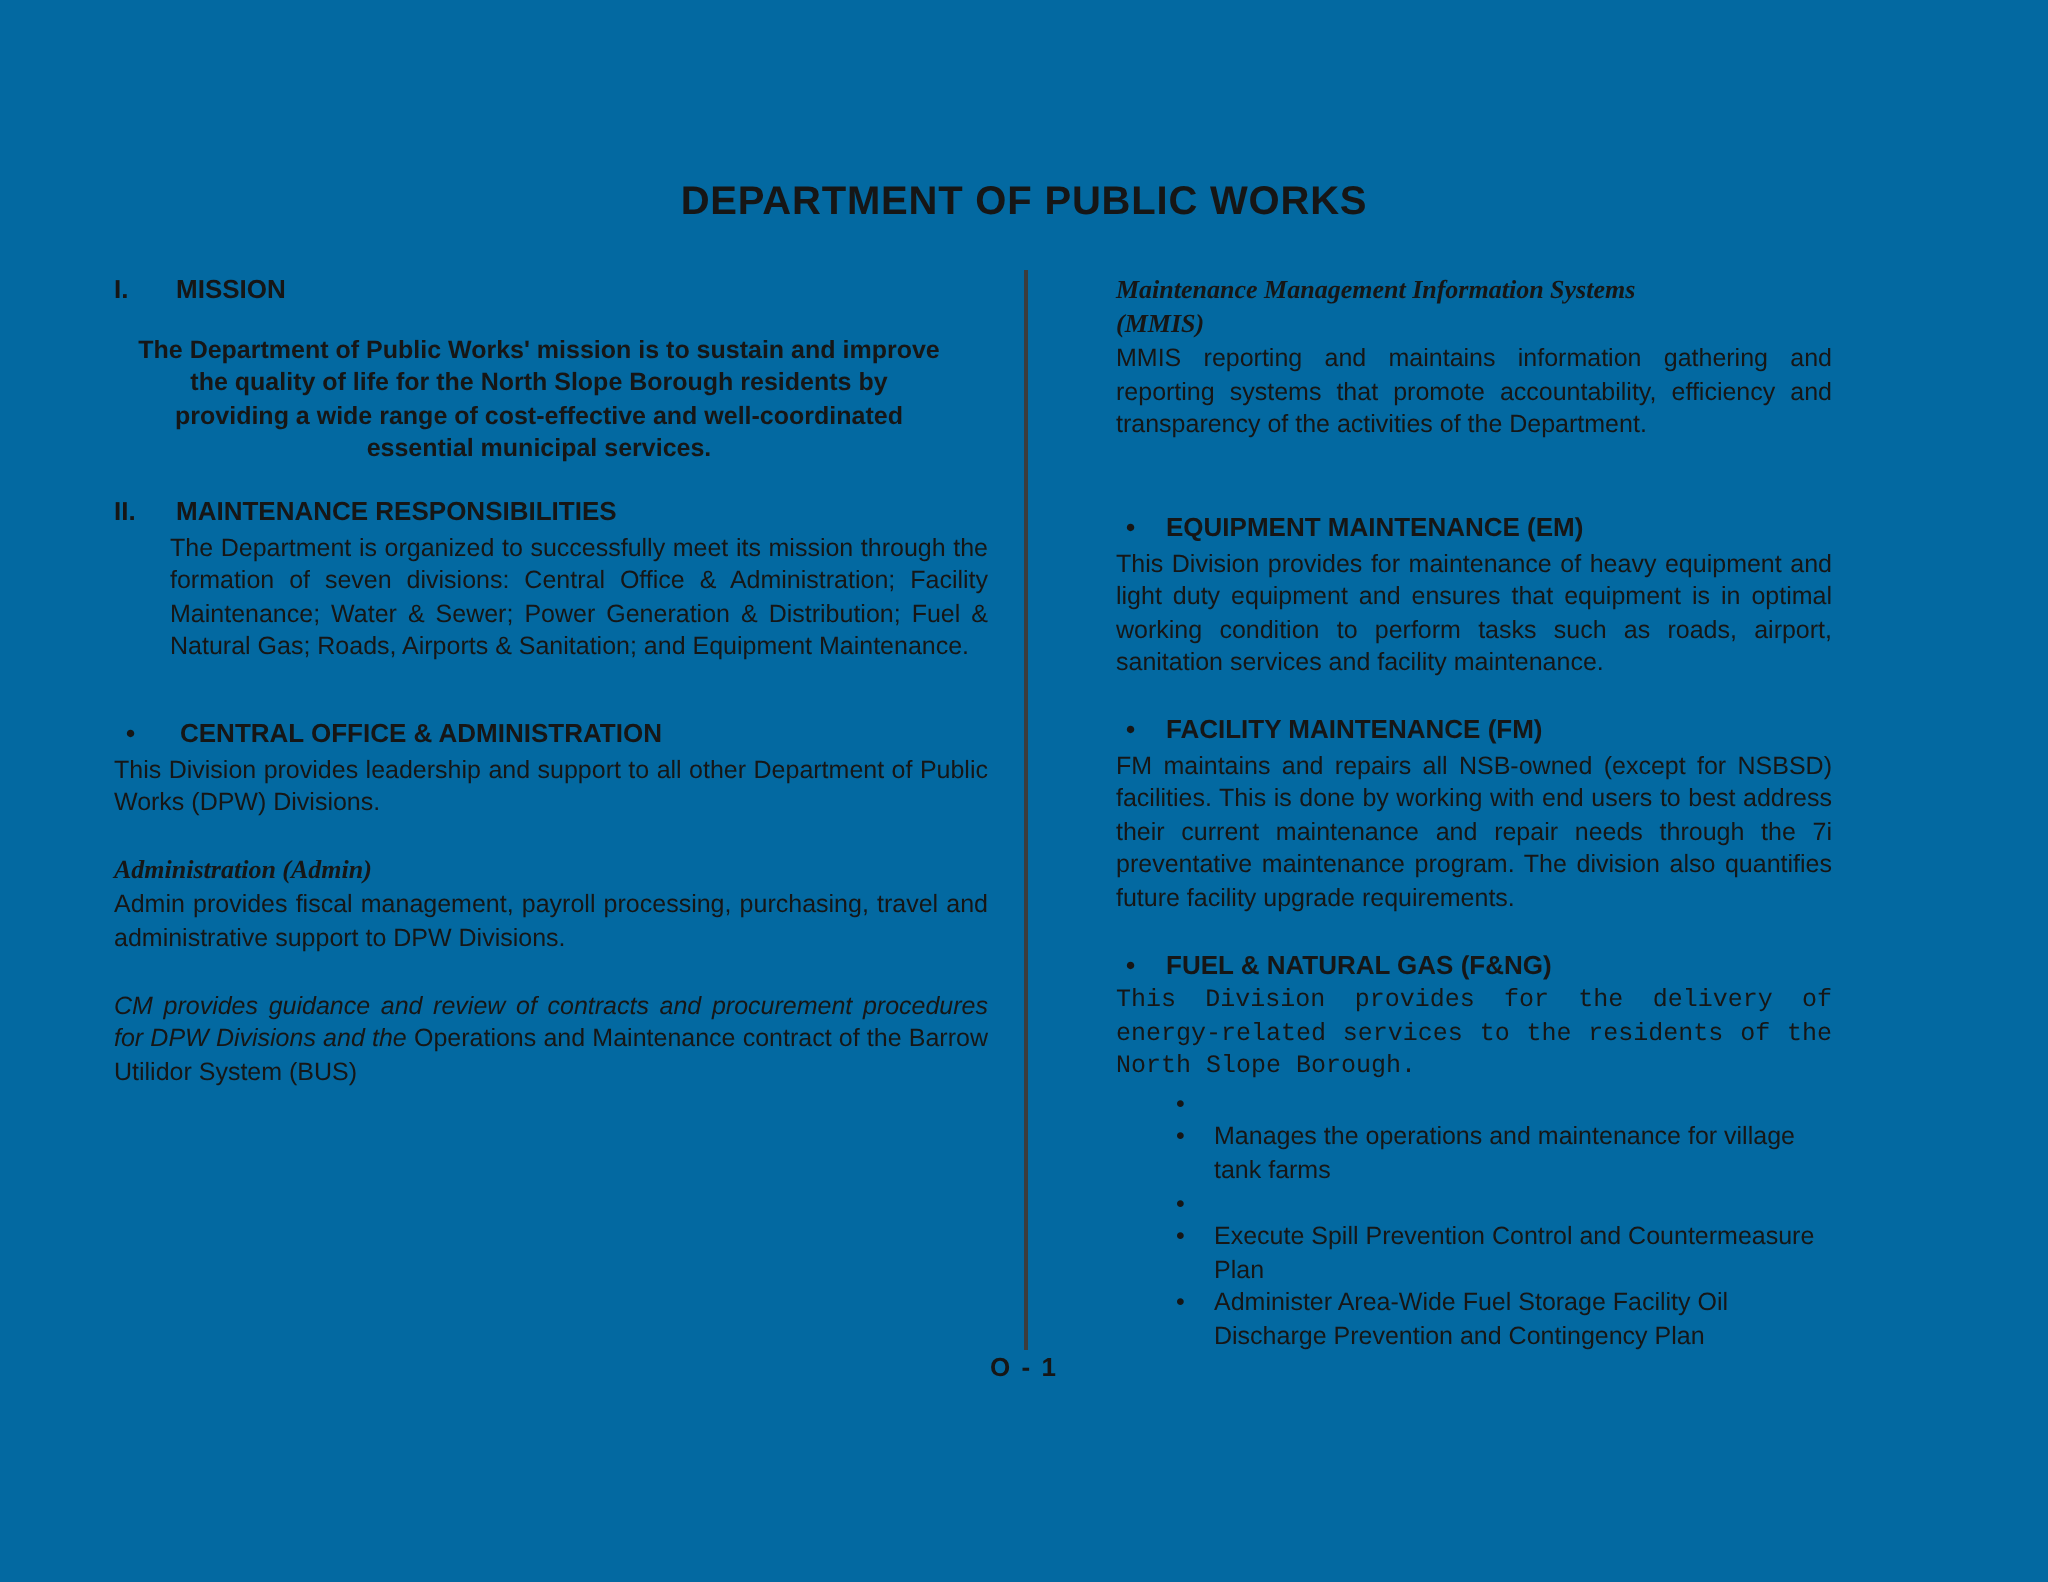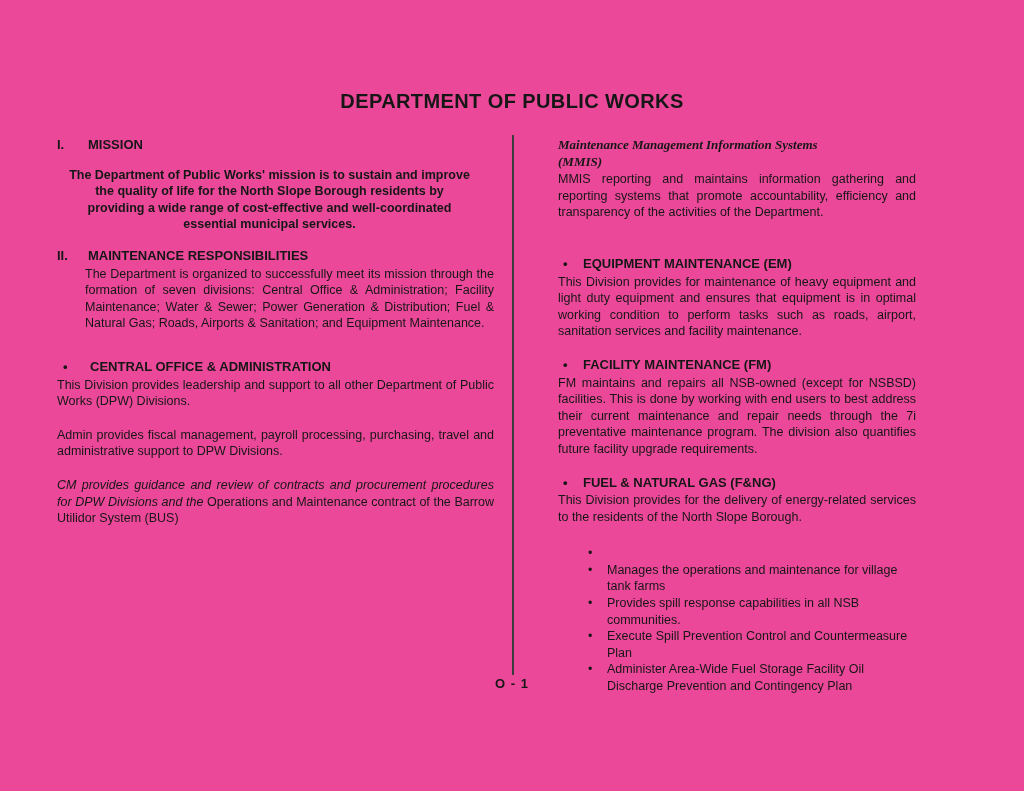--- a/index.html
+++ b/index.html
@@ -1,17 +1,17 @@
 <!DOCTYPE html>
 <html><head>
 <meta charset="utf-8">
 <style>
   html,body { margin:0; padding:0; background:#ffffff; }
   .page {
-    position:relative; width:1024px; height:791px; background:#ec4899;
+    position:relative; width:1024px; height:791px; background:#0369a1;
     font-family:"Liberation Sans", sans-serif; color:#161616; overflow:hidden;
   }
   .doc-title {
     position:absolute; top:90px; left:0; width:100%;
     text-align:center; font-size:20px; font-weight:bold; letter-spacing:0.4px;
   }
   .divider {
     position:absolute; left:512px; top:135px; width:2px; height:540px;
     background:#3c3c3c;
   }
@@ -74,20 +74,21 @@
       <span>MAINTENANCE RESPONSIBILITIES</span>
     </div>
     <p class="resp-body">The Department is organized to successfully meet its mission through the formation of seven divisions:  Central Office &amp; Administration; Facility Maintenance; Water &amp; Sewer; Power Generation &amp; Distribution; Fuel &amp; Natural Gas; Roads, Airports &amp; Sanitation; and Equipment Maintenance.</p>
 
     <div class="bullet-head">
       <span class="bh-b">•</span>
       <span>CENTRAL OFFICE &amp; ADMINISTRATION</span>
     </div>
     <p class="body">This Division provides leadership and support to all other Department of Public Works (DPW) Divisions.</p>
 
+    <div class="sub-head">Administration (Admin)</div>
     <p class="body">Admin provides fiscal management, payroll processing, purchasing, travel and administrative support to DPW Divisions.</p>
 
     <p class="body last"><span class="ital">CM provides guidance and review of contracts and procurement procedures for DPW Divisions and the</span> <span>Operations and Maintenance contract of the Barrow Utilidor System (BUS)</span></p>
 
   </div>
 
   <div class="col col-right">
 
     <div class="sub-head">
       <span class="hl">Maintenance Management Information Systems</span>
@@ -104,32 +105,31 @@
     <div class="bullet-head">
       <span class="bh-b">•</span>
       <span>FACILITY MAINTENANCE (FM)</span>
     </div>
     <p class="body">FM maintains and repairs all NSB-owned (except for NSBSD) facilities. This is done by working with end users to best address their current maintenance and repair needs through the 7i preventative maintenance program.  The division also quantifies future facility upgrade requirements.</p>
 
     <div class="bullet-head">
       <span class="bh-b">•</span>
       <span>FUEL &amp; NATURAL GAS (F&amp;NG)</span>
     </div>
-    <p class="body" style="margin-bottom:20px;">This Division provides for the delivery of energy-related services to the residents of the North Slope Borough.</p>
+    <p class="body" style="margin-bottom:2px;font-family:Liberation Mono, monospace;">This Division provides for the delivery of energy-related services to the residents of the North Slope Borough.</p>
 
     <div class="sub-li">
       <span class="sb">•</span>
     </div>
     <div class="sub-li">
       <span class="sb">•</span>
       <span class="st">Manages the operations and maintenance for village tank farms</span>
     </div>
     <div class="sub-li">
       <span class="sb">•</span>
-      <span class="st">Provides spill response capabilities in all NSB communities.</span>
     </div>
     <div class="sub-li">
       <span class="sb">•</span>
       <span class="st">Execute Spill Prevention Control and Countermeasure Plan</span>
     </div>
     <div class="sub-li">
       <span class="sb">•</span>
       <span class="st">Administer Area-Wide Fuel Storage Facility Oil Discharge Prevention and Contingency Plan</span>
     </div>
 

